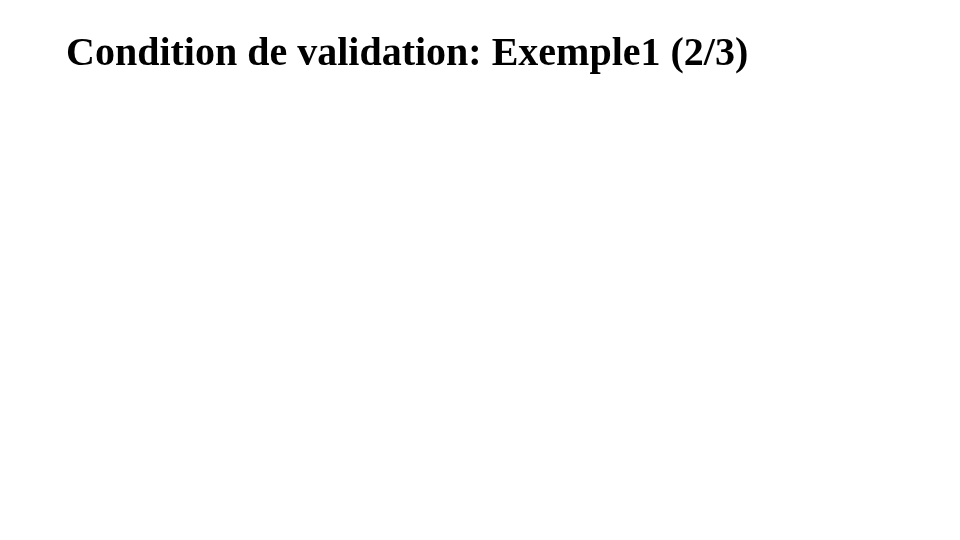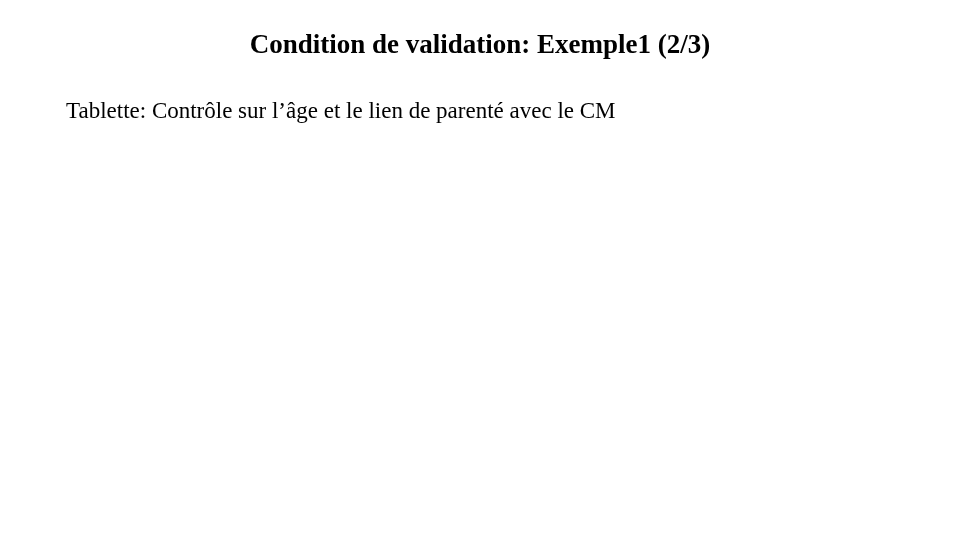--- a/index.html
+++ b/index.html
@@ -12,32 +12,30 @@
     color: #000000;
   }
   .slide {
     position: relative;
     width: 960px;
     height: 540px;
     box-sizing: border-box;
     padding: 28px 66px 0 66px;
   }
   .title {
-    font-size: 27px;
+    font-size: 40px;
     font-weight: bold;
     line-height: 1.2;
     margin: 0 0 36px 0;
-    text-align: center;
   }
   .body-text {
     font-size: 23px;
     font-weight: normal;
     line-height: 1.3;
     margin: 0;
   }
 </style>
 </head>
 <body>
 
 <div class="slide">
   <h1 class="title">Condition de validation: Exemple1 (2/3)</h1>
-  <p class="body-text">Tablette: Contrôle sur l’âge et le lien de parenté avec le CM</p>
 </div>
 
 </body></html>

